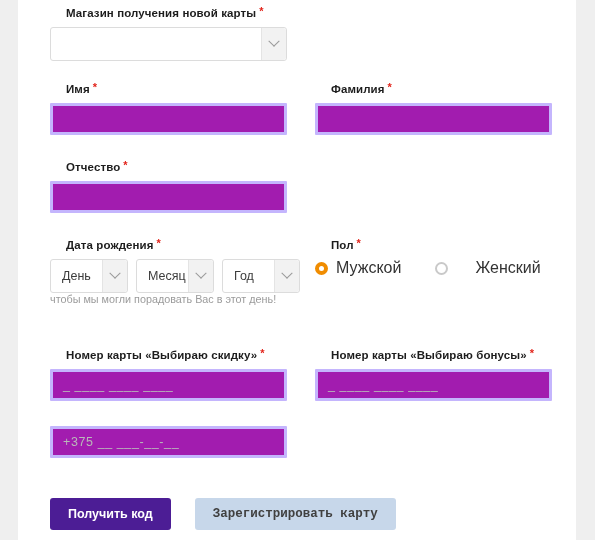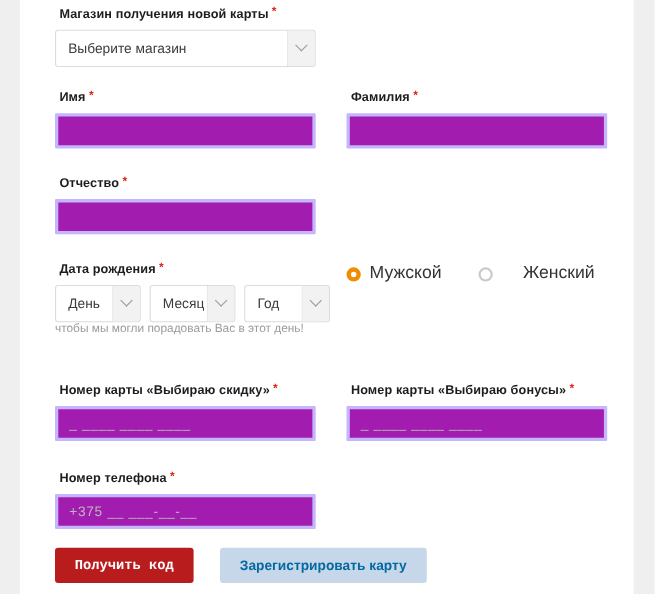--- a/index.html
+++ b/index.html
@@ -15,21 +15,21 @@
     position:absolute;left:18px;top:0;width:558px;height:540px;
     background:#ffffff;
     box-sizing:border-box;
   }
   .form{position:absolute;left:32px;top:0;width:512px;}
 
   .row{position:relative;}
   .label{
     font-size:11.5px;font-weight:bold;color:#1d1d1d;
     letter-spacing:.1px;line-height:14px;
-    margin:0 0 7px 4px;white-space:nowrap;
+    margin:0 0 7px 16px;white-space:nowrap;
   }
   .req{color:#e2231a;font-size:11px;font-weight:bold;margin-left:3px;vertical-align:2px;}
 
   .field{
     box-sizing:border-box;
     height:32px;
     border:3px solid #c4b5fd;
     border-radius:1px;
     background:#a21caf;
     font-size:12.5px;
@@ -87,36 +87,35 @@
   .r-phone{position:absolute;left:0;top:426px;width:237px;}
 
   .buttons{position:absolute;left:0;top:498px;display:flex;align-items:center;}
   .btn{
     box-sizing:border-box;height:32px;border:0;border-radius:3px;
     font-size:12.5px;font-weight:bold;color:#fff;
     font-family:"Liberation Sans", sans-serif;
     display:flex;align-items:center;justify-content:center;
     padding:0 18px;cursor:pointer;white-space:nowrap;
   }
-  .btn.primary{background:#b91c1c;font-family:Liberation Mono, monospace;}
-  .btn.disabled{background:#c7d7ea;color:#0369a1;margin-left:24px;cursor:default;}
+  .btn.primary{background:#4c1d95;}
+  .btn.disabled{background:#c7d7ea;color:#404040;margin-left:24px;cursor:default;font-family:Liberation Mono, monospace;}
 </style>
 </head>
 <body>
 
 <div class="page">
   <div class="canvas">
     <div class="form">
 
       <div class="row r-store">
         <div class="label">
           <span>Магазин получения новой карты</span><span class="req">*</span>
         </div>
         <div class="select store-select">
-          <span class="val">Выберите магазин</span>
           <span class="arrow">
               <i class="chev"></i>
             </span>
         </div>
       </div>
 
       <div class="row r-name">
         <div class="label">
           <span>Имя</span><span class="req">*</span>
         </div>
@@ -161,20 +160,23 @@
               </span>
           </div>
         </div>
       </div>
 
       <div class="hint">
         <div>чтобы мы могли порадовать Вас в этот день!</div>
       </div>
 
       <div class="row r-gender">
+        <div class="label">
+          <span>Пол</span><span class="req">*</span>
+        </div>
         <div class="radios">
           <div class="radio">
             <span class="dot on"></span>
             <span class="rlabel">Мужской</span>
           </div>
           <div class="radio">
             <span class="dot"></span>
             <span class="rlabel">Женский</span>
           </div>
         </div>
@@ -188,23 +190,20 @@
       </div>
 
       <div class="row r-card2">
         <div class="label">
           <span>Номер карты «Выбираю бонусы»</span><span class="req">*</span>
         </div>
         <div class="field ph">_  ____  ____  ____</div>
       </div>
 
       <div class="row r-phone">
-        <div class="label">
-          <span>Номер телефона</span><span class="req">*</span>
-        </div>
         <div class="field ph">+375 __ ___-__-__</div>
       </div>
 
       <div class="buttons">
         <div class="btn primary">Получить код</div>
         <div class="btn disabled">Зарегистрировать карту</div>
       </div>
 
     </div>
   </div>

